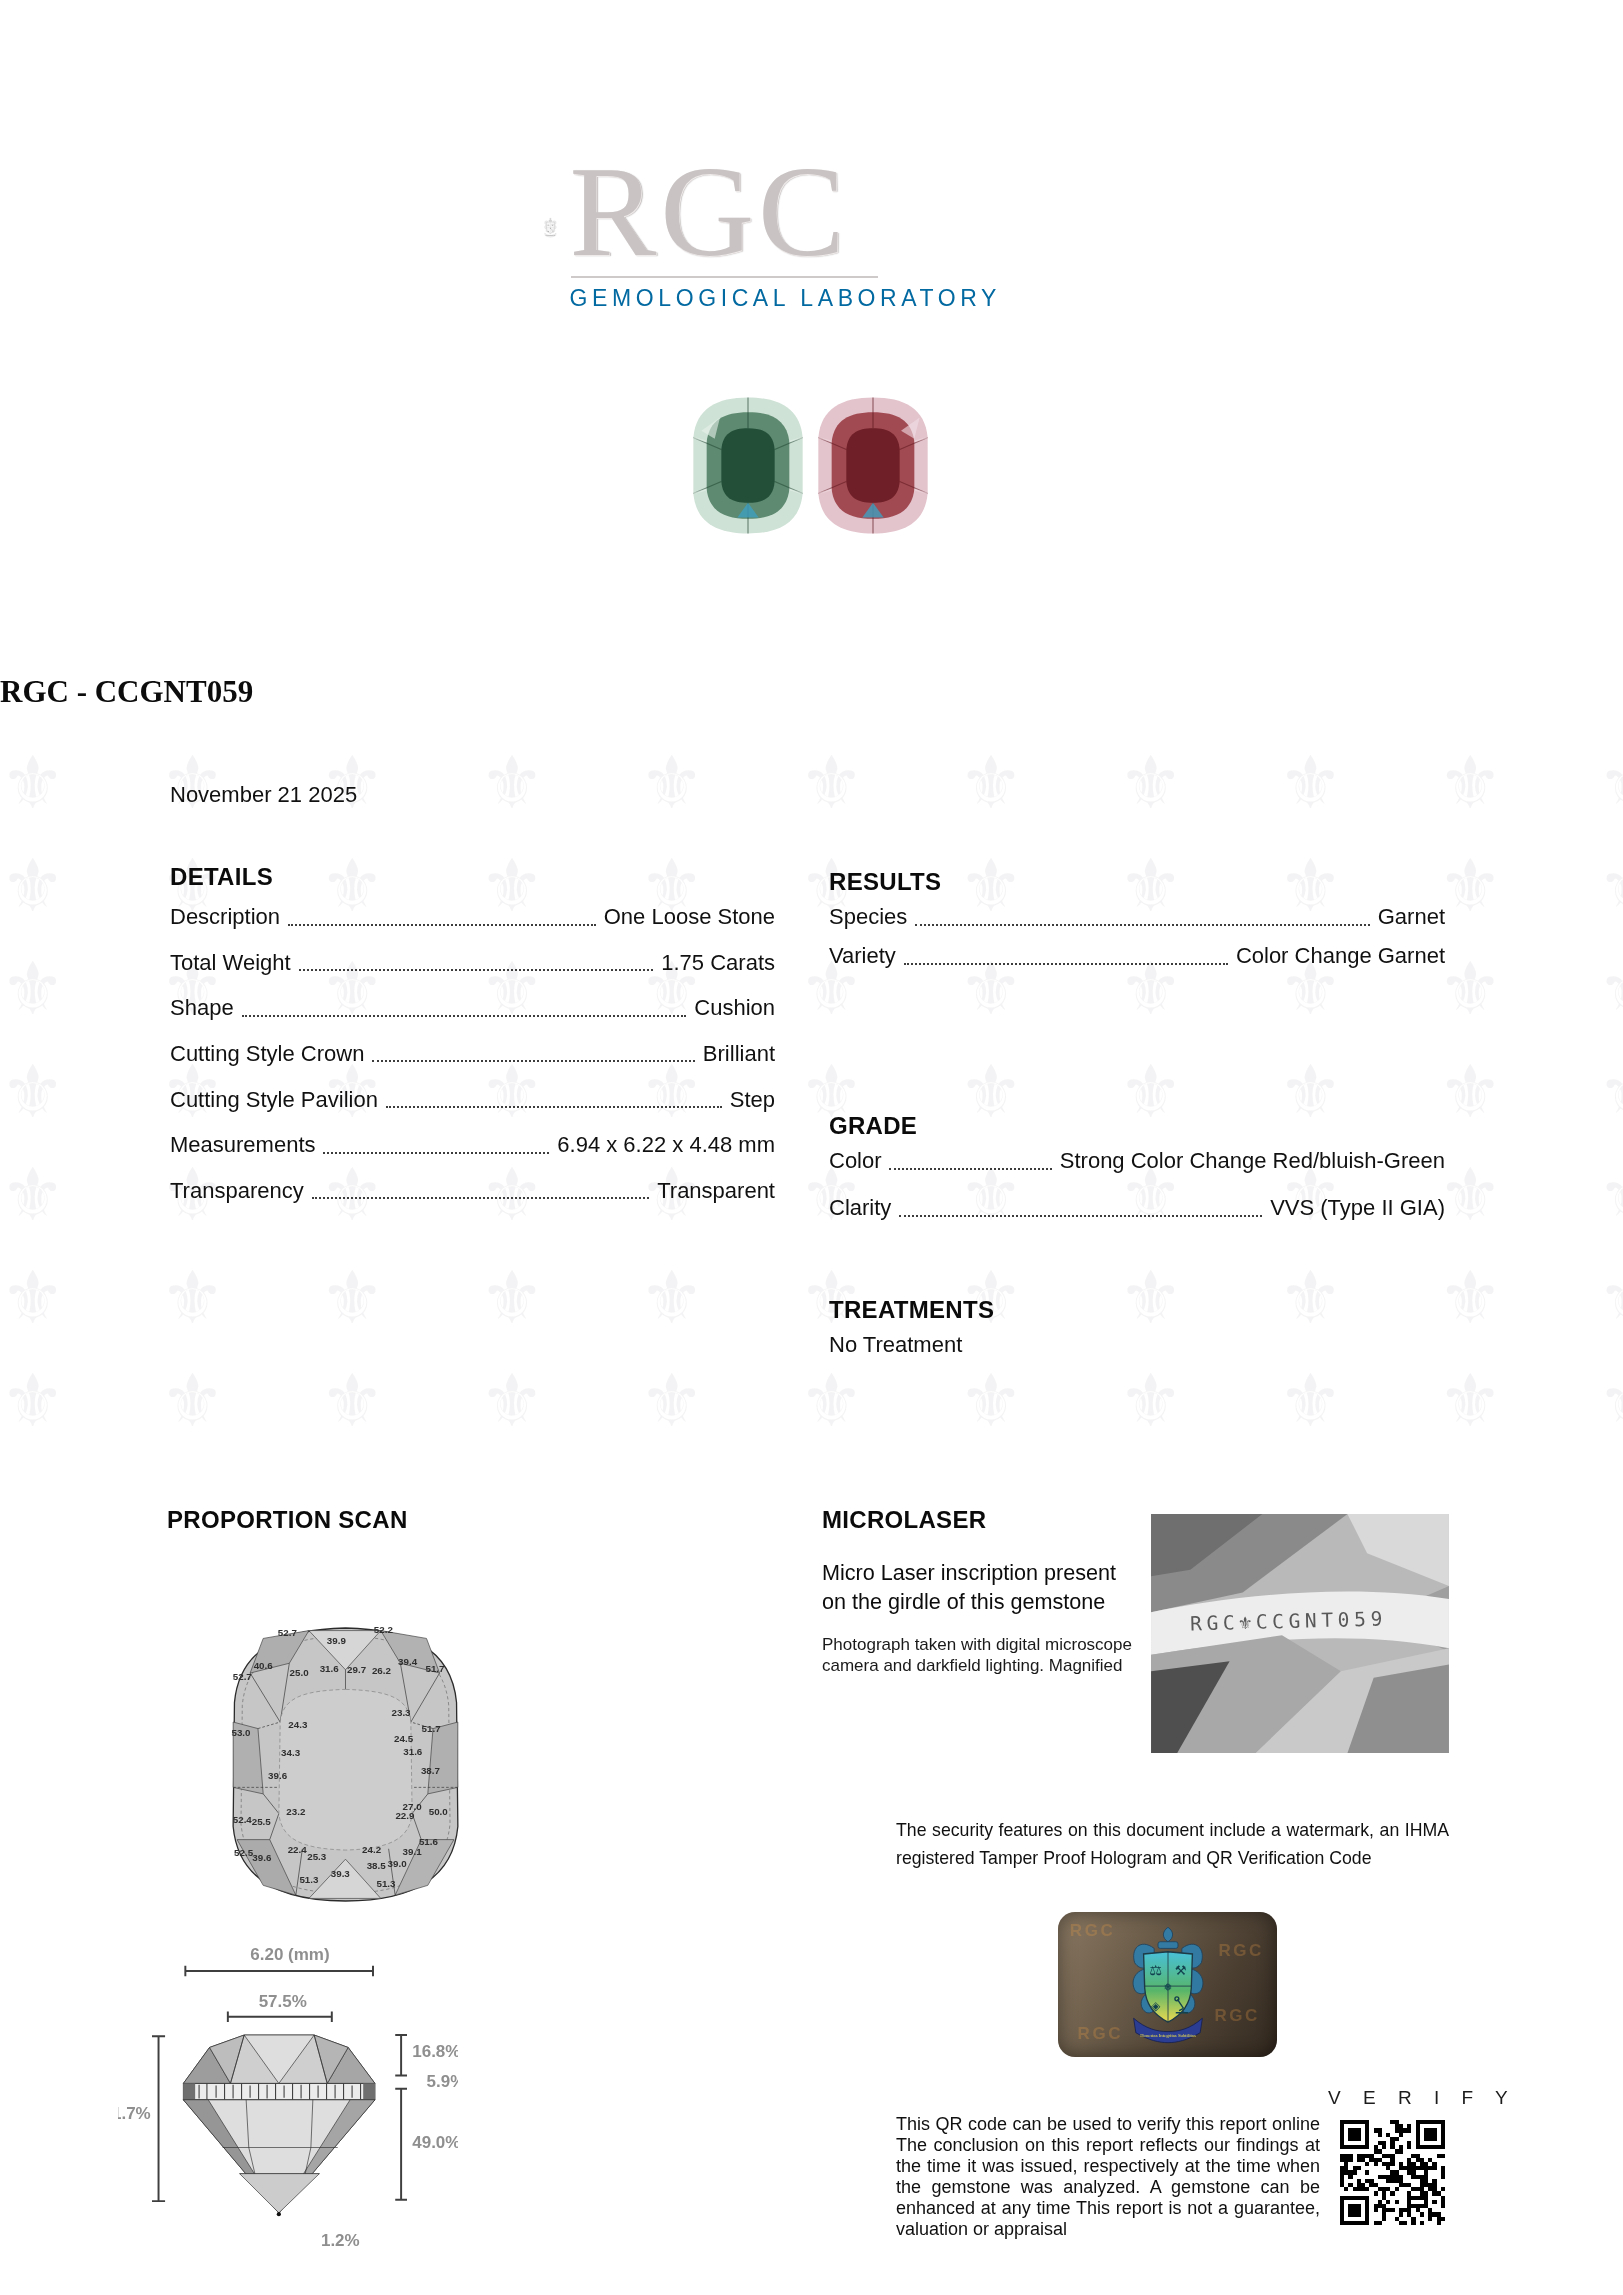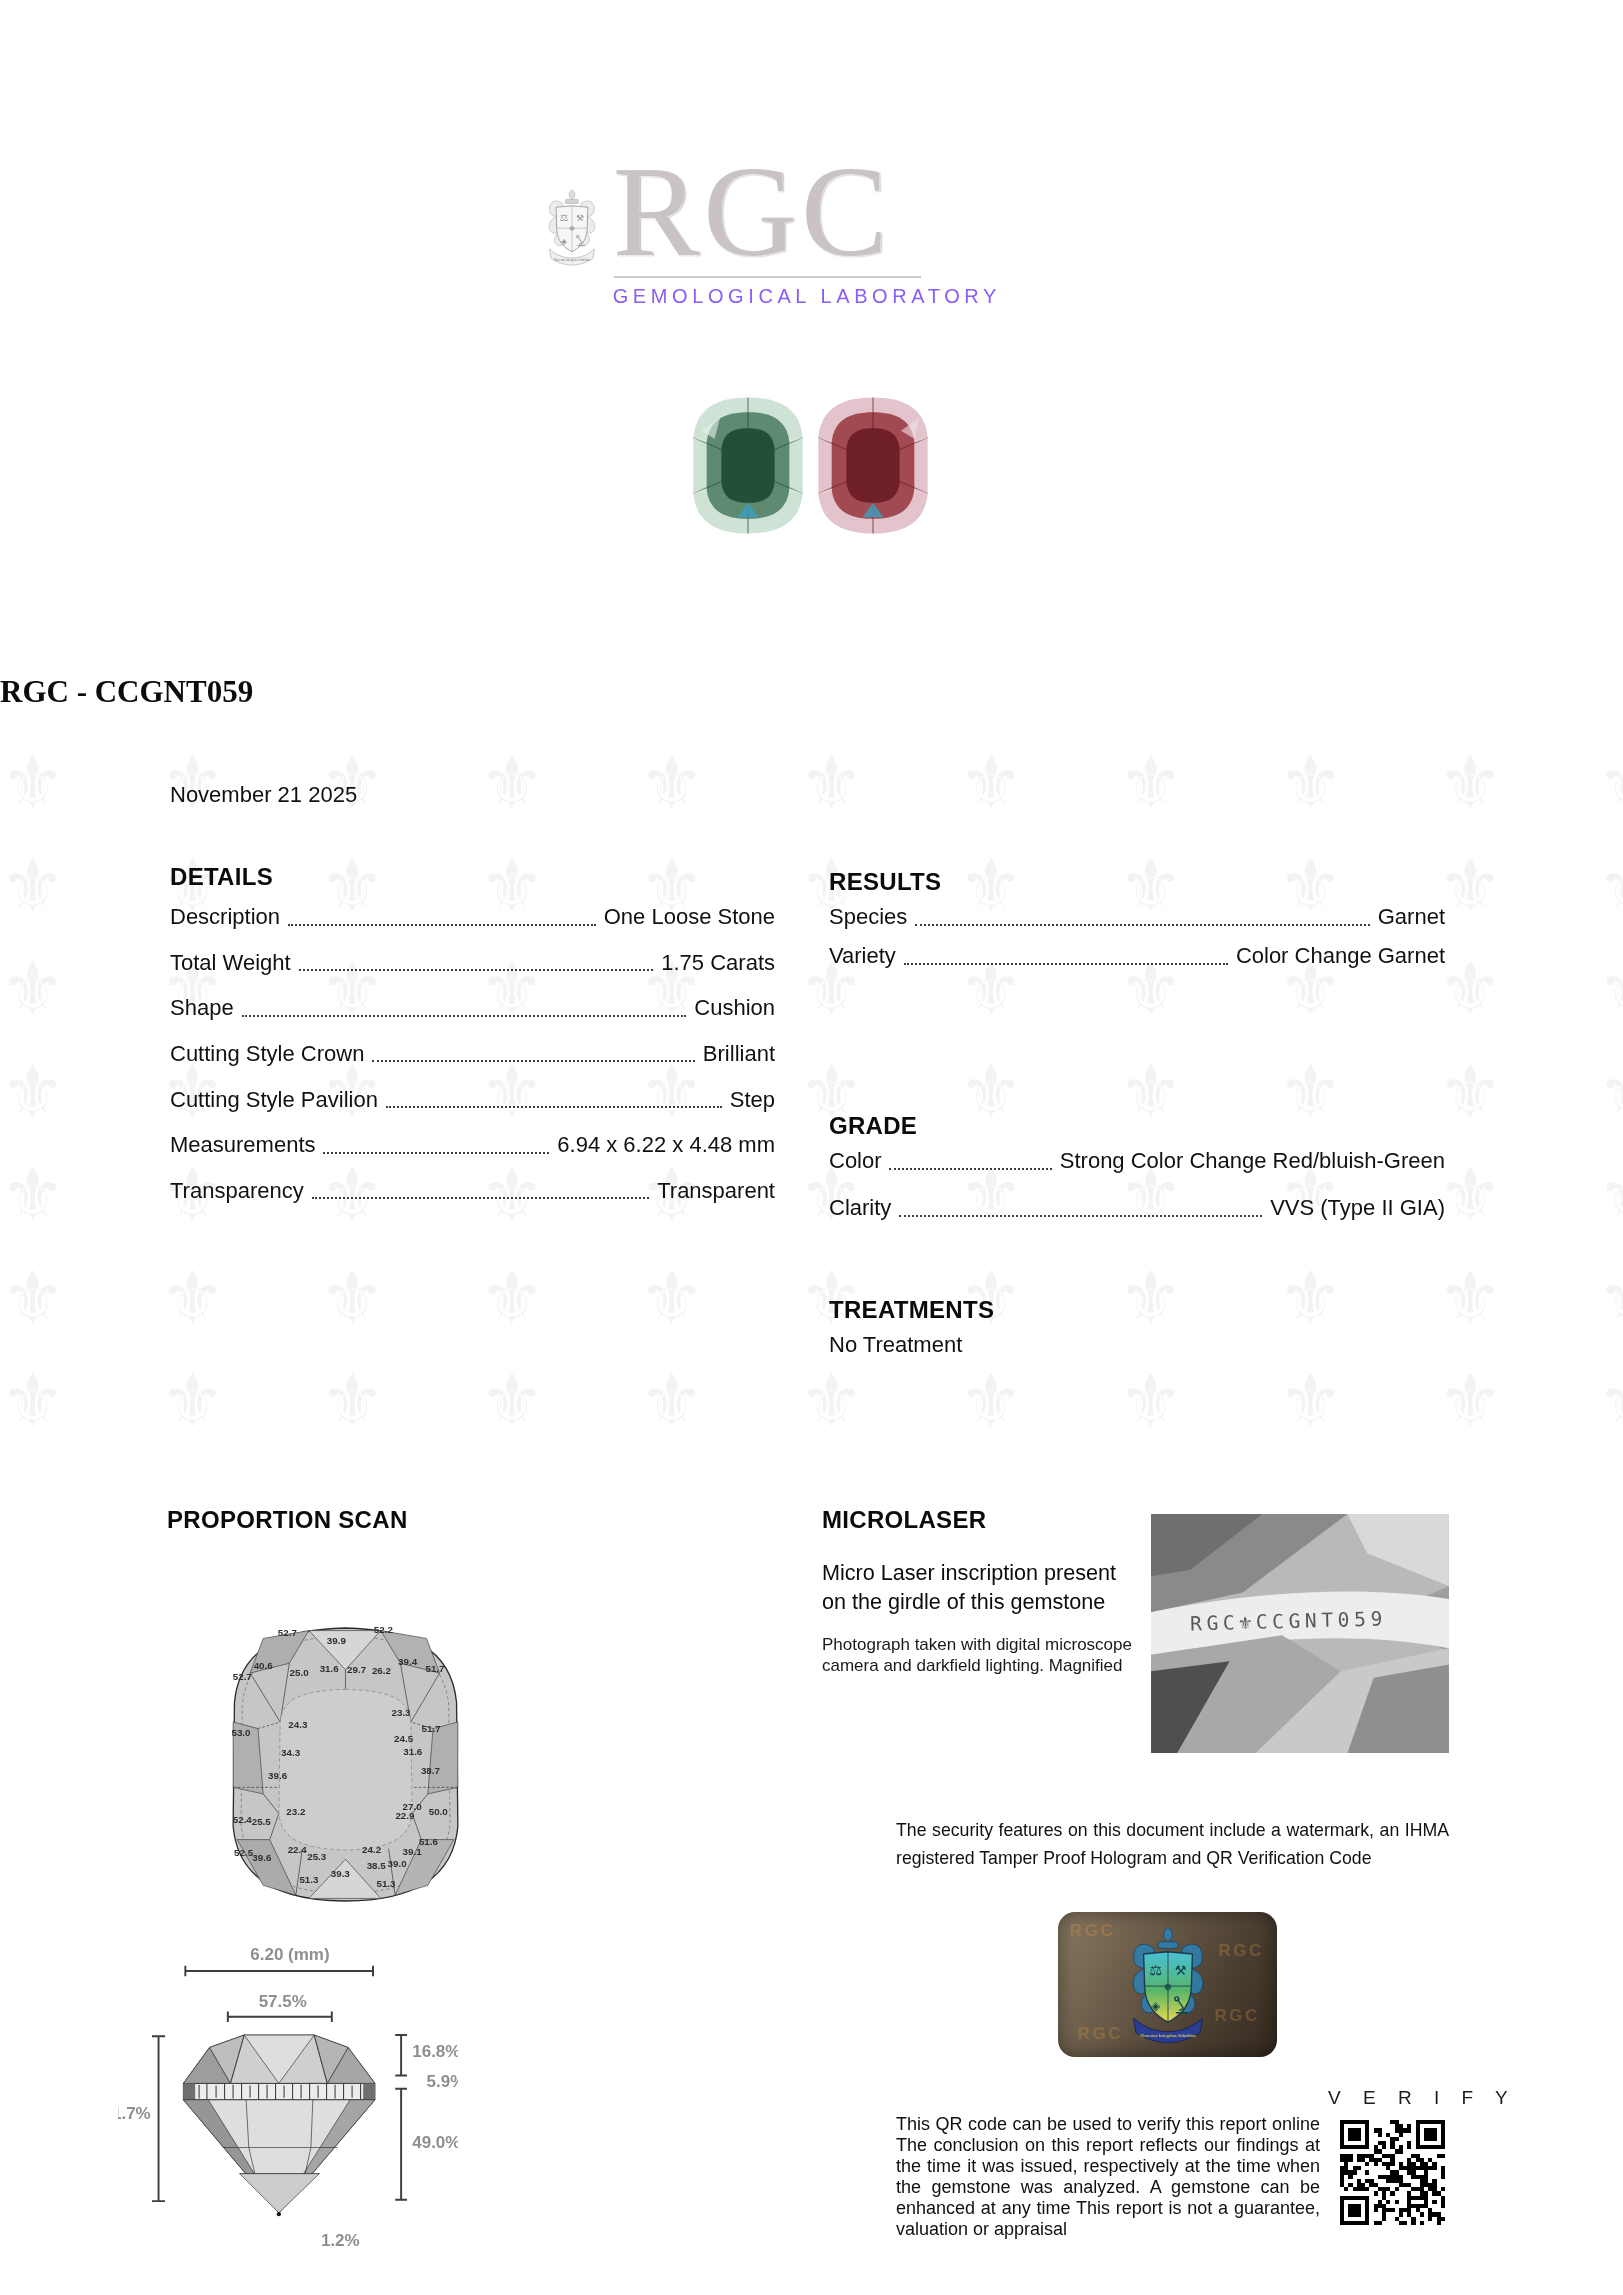--- a/index.html
+++ b/index.html
@@ -7,21 +7,21 @@
         font-family:"Liberation Sans",sans-serif;color:#111;}
   .abs{position:absolute;}
 
   
   .logo-wrap{top:145px;left:543px;width:458px;height:173px;display:flex;align-items:flex-start;}
   .logo-text{margin-left:11.8px;padding-top:6.5px;}
   .brand{font-family:"Liberation Serif",serif;font-size:130px;line-height:0.92;
          color:#c9c3c3;letter-spacing:3.9px;
          text-shadow:0.7px 0.7px 0 #efeaea,1.3px 1.3px 1.3px #b3adad;}
   .brand-rule{width:307px;border-top:2px solid #cfcaca;margin:5.2px 0 6.5px 1.3px;}
-  .brand-sub{font-size:20px;letter-spacing:4.6px;color:#8b5cf6;white-space:nowrap;}
+  .brand-sub{font-size:23px;letter-spacing:4.6px;color:#0369a1;white-space:nowrap;}
 
   
   .gems{top:393px;left:688px;width:249px;height:150px;display:flex;gap:5.2px;}
 
   
   .title{top:603px;left:0;width:1623px;text-align:center;
          font-family:"Liberation Serif",serif;font-size:54px;letter-spacing:1.3px;color:#0c0c0c;}
   .subtitle{top:674px;left:0;width:1623px;text-align:left;
             font-family:"Liberation Serif",serif;font-size:31px;font-weight:bold;color:#0c0c0c;}
 

